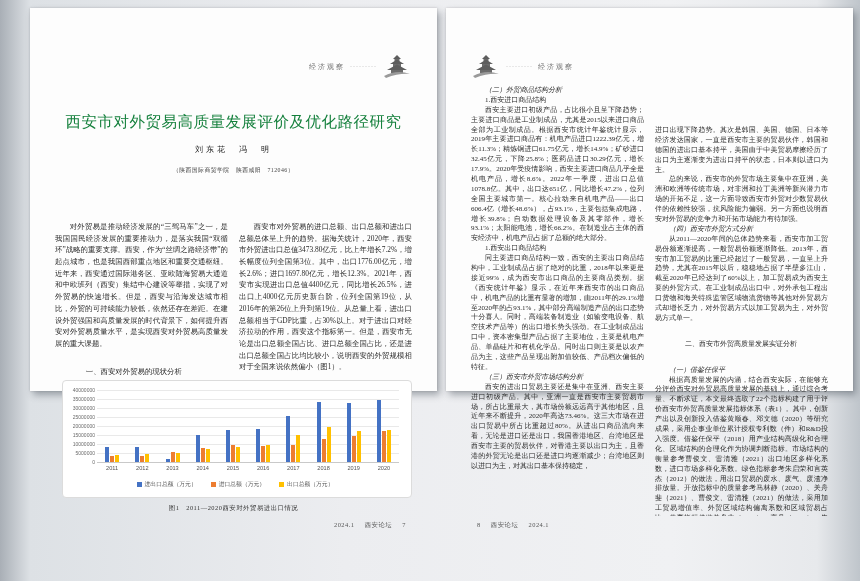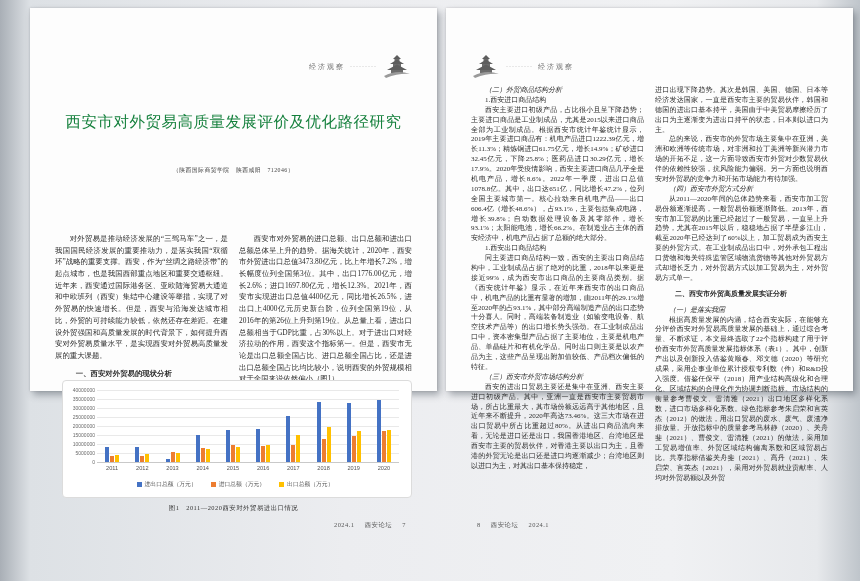--- a/index.html
+++ b/index.html
@@ -22,28 +22,28 @@
   .hdr .sec{font-size:7px;color:#6b6b6b;letter-spacing:2px;}
   .hdr .dots{font-size:6px;color:#9a9a9a;letter-spacing:1px;}
   .logo{width:30px;height:26px;display:inline-block;}
   .title{position:absolute;top:104px;left:25px;right:25px;text-align:center;
     font-size:15.5px;font-weight:normal;color:#15803d;letter-spacing:.5px;}
   .authors{position:absolute;top:136px;left:25px;right:25px;text-align:center;
     font-size:8px;color:#222;letter-spacing:3px;}
   .affil{position:absolute;top:158px;left:25px;right:25px;text-align:center;
     font-size:5.8px;color:#444;letter-spacing:.5px;}
   .body2col{position:absolute;left:25px;right:25px;display:flex;gap:11px;overflow:hidden;}
-  #left-page .body2col{top:225px;height:160px;}
+  #left-page .body2col{top:213px;height:160px;}
   #right-page .body2col{top:78px;height:430px;}
   .col{flex:1 1 0;min-width:0;color:#2b2b2b;text-align:justify;}
   #left-page .col{font-size:7.4px;line-height:1.58;}
   #right-page .col{font-size:7px;line-height:1.415;}
   .col p{margin:0;text-indent:2em;}
-  .col p.noind{text-indent:0;}
-  .col .hb{font-weight:bold;text-indent:2em;margin:6px;}
+  .col p.noind{text-indent:0;margin-top:40px;}
+  .col .hb{font-weight:normal;text-indent:2em;margin:16px;}
   .col .hk{font-style:italic;text-indent:2em;margin:0;font-family:"Liberation Serif",serif;}
   
   .figbox{position:absolute;top:372px;left:32px;right:25px;height:118px;
     border:1px solid #dcdcdc;border-radius:4px;background:#fff;padding:7px 8px 3px 4px;box-sizing:border-box;}
   .chart{position:relative;height:100%;}
   .plot{position:absolute;left:30px;right:4px;top:2px;height:72px;}
   .gline{position:absolute;left:0;right:0;height:1px;background:#e9e9e9;}
   .gline.base{background:#c9c9c9;}
   .ylab{position:absolute;right:100%;margin-right:2px;font-size:5px;color:#6a6a6a;
     font-family:"Liberation Sans",sans-serif;white-space:nowrap;transform:translateY(-50%);}
@@ -77,20 +77,21 @@
         <polygon points="15,5.5 8,10 22,10" fill="#5d5d5d"></polygon>
         <rect x="11" y="10" width="8" height="3" fill="#6b6b6b"></rect>
         <polygon points="15,10.5 5,16 25,16" fill="#5d5d5d"></polygon>
         <rect x="9" y="16" width="12" height="3" fill="#6b6b6b"></rect>
         <path d="M2,22 Q15,15 28,20 Q17,19 4,24 Z" fill="#9a9a9a"></path>
       </svg>
     </span>
   </div>
 
   <div class="title">西安市对外贸易高质量发展评价及优化路径研究</div>
+  <div class="authors">刘东花　冯　明</div>
   <div class="affil">（陕西国际商贸学院　陕西咸阳　712046）</div>
 
   <div class="body2col">
     <div class="col">
       <p>对外贸易是推动经济发展的“三驾马车”之一，是我国国民经济发展的重要推动力，是落实我国“双循环”战略的重要支撑。西安，作为“丝绸之路经济带”的起点城市，也是我国西部重点地区和重要交通枢纽。近年来，西安通过国际港务区、亚欧陆海贸易大通道和中欧班列（西安）集结中心建设等举措，实现了对外贸易的快速增长。但是，西安与沿海发达城市相比，外贸的可持续能力较低，依然还存在差距。在建设外贸强国和高质量发展的时代背景下，如何提升西安对外贸易质量水平，是实现西安对外贸易高质量发展的重大课题。</p>
       <p class="hb">一、西安对外贸易的现状分析</p>
       <p class="hk">（一）西安市外贸规模分析</p>
     </div>
     <div class="col">
       <p>西安市对外贸易的进口总额、出口总额和进出口总额总体呈上升的趋势。据海关统计，2020年，西安市外贸进出口总值3473.80亿元，比上年增长7.2%，增长幅度位列全国第3位。其中，出口1776.00亿元，增长2.6%；进口1697.80亿元，增长12.3%。2021年，西安市实现进出口总值4400亿元，同比增长26.5%，进出口上4000亿元历史新台阶，位列全国第19位，从2016年的第26位上升到第19位。从总量上看，进出口总额相当于GDP比重，占30%以上。对于进出口对经济拉动的作用，西安这个指标第一。但是，西安市无论是出口总额全国占比、进口总额全国占比，还是进出口总额全国占比均比较小，说明西安的外贸规模相对于全国来说依然偏小（图1）。</p>
@@ -244,21 +245,21 @@
       <p>同主要进口商品结构一致，西安的主要出口商品结构中，工业制成品占据了绝对的比重，2018年以来更是接近99%，成为西安市出口商品的主要商品类别。据《西安统计年鉴》显示，在近年来西安市的出口商品中，机电产品的比重有显著的增加，由2011年的29.1%增至2020年的占93.1%，其中部分高端制造产品的出口态势十分喜人。同时，高端装备制造业（如输变电设备、航空技术产品等）的出口增长势头强劲。在工业制成品出口中，资本密集型产品占据了主要地位，主要是机电产品、单晶硅片和有机化学品。同时出口则主要是以农产品为主，这些产品呈现出附加值较低、产品档次偏低的特征。</p>
       <p class="hk">（三）西安市外贸市场结构分析</p>
       <p>西安的进出口贸易主要还是集中在亚洲、西安主要进口初级产品。其中，亚洲一直是西安市主要贸易市场，所占比重最大，其市场份额远远高于其他地区，且近年来不断提升，2020年高达73.46%。这三大市场在进出口贸易中所占比重超过80%。从进出口商品流向来看，无论是进口还是出口，我国香港地区、台湾地区是西安市主要的贸易伙伴，对香港主要以出口为主，且香港的外贸无论是出口还是进口均逐渐减少；台湾地区则以进口为主，对其出口基本保持稳定，</p>
     </div>
     <div class="col">
       <p class="noind">进口出现下降趋势。其次是韩国、美国、德国、日本等经济发达国家，一直是西安市主要的贸易伙伴，韩国和德国的进出口基本持平，美国由于中美贸易摩擦经历了出口为主逐渐变为进出口持平的状态，日本则以进口为主。</p>
       <p>总的来说，西安市的外贸市场主要集中在亚洲，美洲和欧洲等传统市场，对非洲和拉丁美洲等新兴潜力市场的开拓不足，这一方面导致西安市外贸对少数贸易伙伴的依赖性较强，抗风险能力偏弱。另一方面也说明西安对外贸易的竞争力和开拓市场能力有待加强。</p>
       <p class="hk">（四）西安市外贸方式分析</p>
       <p>从2011—2020年间的总体趋势来看，西安市加工贸易份额逐渐提高，一般贸易份额逐渐降低。2013年，西安市加工贸易的比重已经超过了一般贸易，一直呈上升趋势，尤其在2015年以后，稳稳地占据了半壁多江山，截至2020年已经达到了60%以上，加工贸易成为西安主要的外贸方式。在工业制成品出口中，对外承包工程出口货物和海关特殊监管区域物流货物等其他对外贸易方式却增长乏力，对外贸易方式以加工贸易为主，对外贸易方式单一。</p>
       <p class="hb">二、西安市外贸高质量发展实证分析</p>
-      <p class="hk">（一）是落实我国</p>
+      <p class="hk">（一）借鉴任保平</p>
       <p>根据高质量发展的内涵，结合西安实际，在能够充分评价西安对外贸易高质量发展的基础上，通过综合考量、不断求证，本文最终选取了22个指标构建了用于评价西安市外贸高质量发展指标体系（表1）。其中，创新产出以及创新投入借鉴黄顺春、邓文德（2020）等研究成果，采用企事业单位累计授权专利数（件）和R&amp;D投入强度。借鉴任保平（2018）用产业结构高级化和合理化、区域结构的合理化作为协调判断指标。市场结构的衡量参考曹俊文、雷清雅（2021）出口地区多样化系数，进口市场多样化系数。绿色指标参考朱启荣和言英杰（2012）的做法，用出口贸易的废水、废气、废渣净排放量。开放指标中的质量参考马林静（2020）、关舟斐（2021）、曹俊文、雷清雅（2021）的做法，采用加工贸易增值率、外贸区域结构偏离系数和区域贸易占比。共享指标借鉴关舟斐（2021）、高丹（2021）、朱启荣、言英杰（2021），采用对外贸易就业贡献率、人均对外贸易额以及外贸</p>
     </div>
   </div>
 
   <div class="footer">
     <span>8</span>
     <span>西安论坛</span>
     <span>2024.1</span>
   </div>
 </div>

